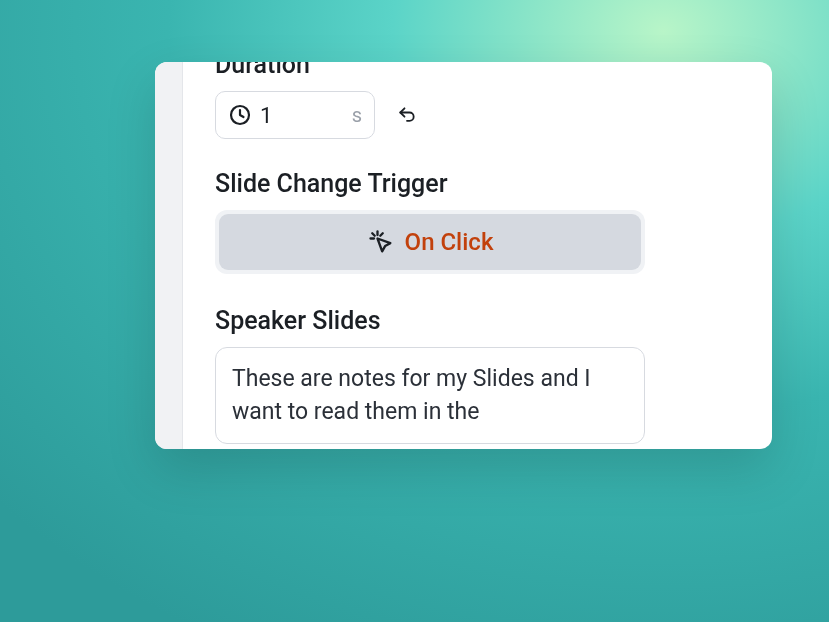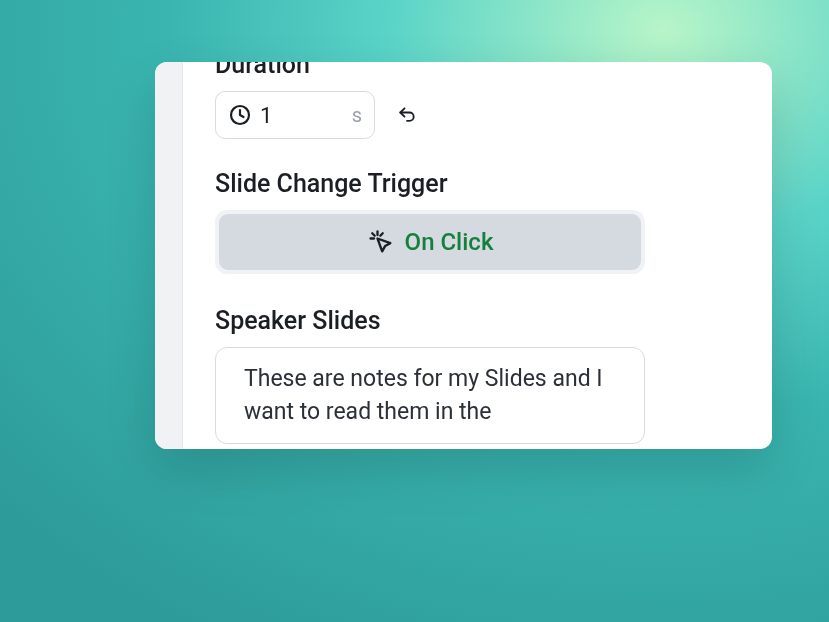--- a/index.html
+++ b/index.html
@@ -119,33 +119,33 @@
   .segment {
     flex: 1;
     display: flex;
     align-items: center;
     justify-content: center;
     gap: 10px;
     padding: 14px 0;
     border-radius: 9px;
     font-size: 24px;
     font-weight: 500;
-    color: #15803d;
+    color: #c2410c;
     cursor: pointer;
   }
   
   .segment.active {
     background: #d5d9e0;
   }
   
   .notes-box {
     width: 430px;
     border: 1px solid #d7dae0;
     border-radius: 12px;
-    padding: 14px 28px;
+    padding: 14px 16px;
     font-size: 23px;
     color: #2b3038;
     line-height: 1.45;
     font-weight: 400;
   }
 </style>
 </head>
 <body>
 
 <div class="card">

